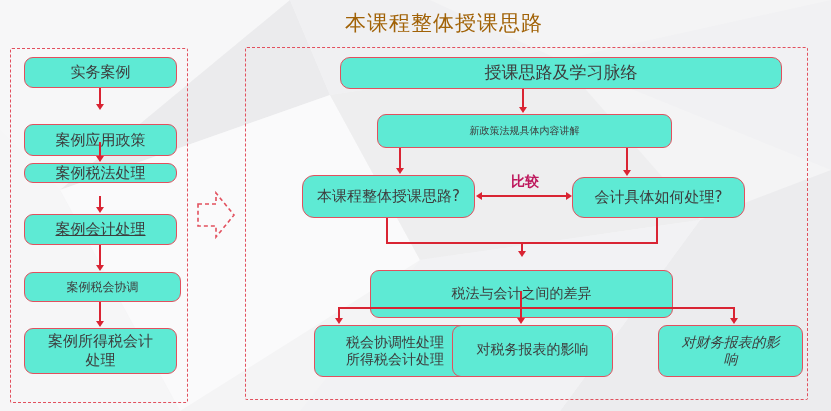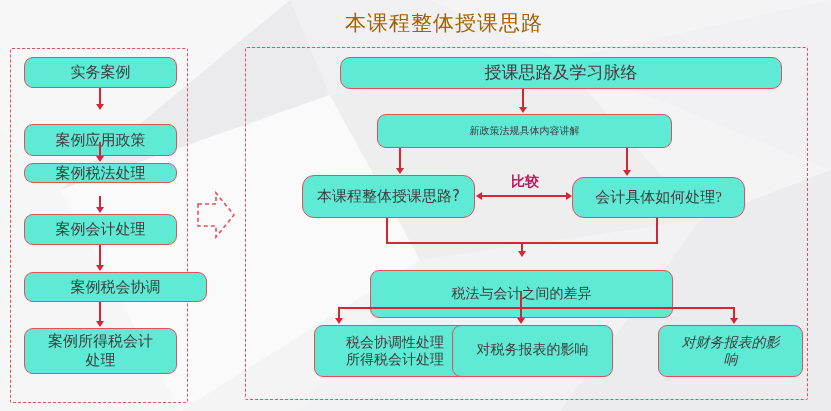--- a/index.html
+++ b/index.html
@@ -59,44 +59,44 @@
 <div class="abs title" style="left:345px;top:9px;">本课程整体授课思路</div>
 
 <div class="abs panel" style="left:10px;top:48px;width:178px;height:355px;"></div>
 
 <div class="abs box" style="left:24px;top:57px;width:153px;height:31px;font-size:15px;">实务案例</div>
 <div class="vline head" style="left:99px;top:88px;height:16px;"></div>
 <div class="abs box" style="left:24px;top:124px;width:153px;height:32px;font-size:15px;">案例应用政策</div>
 <div class="vline head" style="left:99px;top:142px;height:14px;"></div>
 <div class="abs box" style="left:24px;top:163px;width:153px;height:20px;font-size:15px;">案例税法处理</div>
 <div class="vline head" style="left:99px;top:196px;height:11px;"></div>
-<div class="abs box" style="left:24px;top:214px;width:153px;height:31px;font-size:15px;">案例会计处理</div>
+<div class="abs box" style="left:24px;top:214px;width:153px;height:31px;font-size:15px;text-decoration:underline;">案例会计处理</div>
 <div class="vline head" style="left:99px;top:245px;height:20px;"></div>
-<div class="abs box" style="left:24px;top:272px;width:183px;height:30px;font-size:15px;">案例税会协调</div>
+<div class="abs box" style="left:24px;top:272px;width:157px;height:30px;font-size:12px;">案例税会协调</div>
 <div class="vline head" style="left:99px;top:302px;height:19px;"></div>
 <div class="abs box" style="left:24px;top:328px;width:153px;height:46px;font-size:15px;">案例所得税会计
 处理</div>
 
 <svg class="abs" style="left:192px;top:188px;" width="48" height="54" viewBox="0 0 48 54" xmlns="http://www.w3.org/2000/svg">
   <polygon points="6,16 24,16 24,5 42,27 24,49 24,38 6,38" fill="none" stroke="#e2505e" stroke-width="1.6" stroke-dasharray="4,3"></polygon>
 </svg>
 
 <div class="abs panel" style="left:245px;top:47px;width:563px;height:353px;"></div>
 
 <div class="abs box" style="left:340px;top:57px;width:442px;height:32px;font-size:17px;border-radius:10px;">授课思路及学习脉络</div>
 
 <div class="vline head" style="left:522px;top:89px;height:18px;"></div>
 
 <div class="abs box" style="left:377px;top:114px;width:295px;height:34px;font-size:10px;">新政策法规具体内容讲解</div>
 
 <div class="vline head" style="left:399px;top:148px;height:20px;"></div>
 <div class="vline head" style="left:626px;top:148px;height:22px;"></div>
 
 <div class="abs box q" style="left:302px;top:175px;width:173px;height:43px;font-size:15px;">本课程整体授课思路?</div>
-<div class="abs box q" style="left:572px;top:177px;width:173px;height:41px;font-size:15px;font-family:Liberation Serif, serif;">会计具体如何处理?</div>
+<div class="abs box q" style="left:572px;top:177px;width:173px;height:41px;font-size:15px;">会计具体如何处理?</div>
 
 <div class="abs compare" style="left:480px;top:173px;width:90px;">比较</div>
 <div class="hline head2" style="left:482px;top:195px;width:84px;"></div>
 
 <div class="vline" style="left:386px;top:218px;height:26px;"></div>
 <div class="vline" style="left:656px;top:218px;height:26px;"></div>
 <div class="hline" style="left:386px;top:242px;width:272px;"></div>
 <div class="vline head" style="left:521px;top:242px;height:9px;"></div>
 
 <div class="abs box" style="left:370px;top:270px;width:303px;height:48px;font-size:14px;">税法与会计之间的差异</div>

